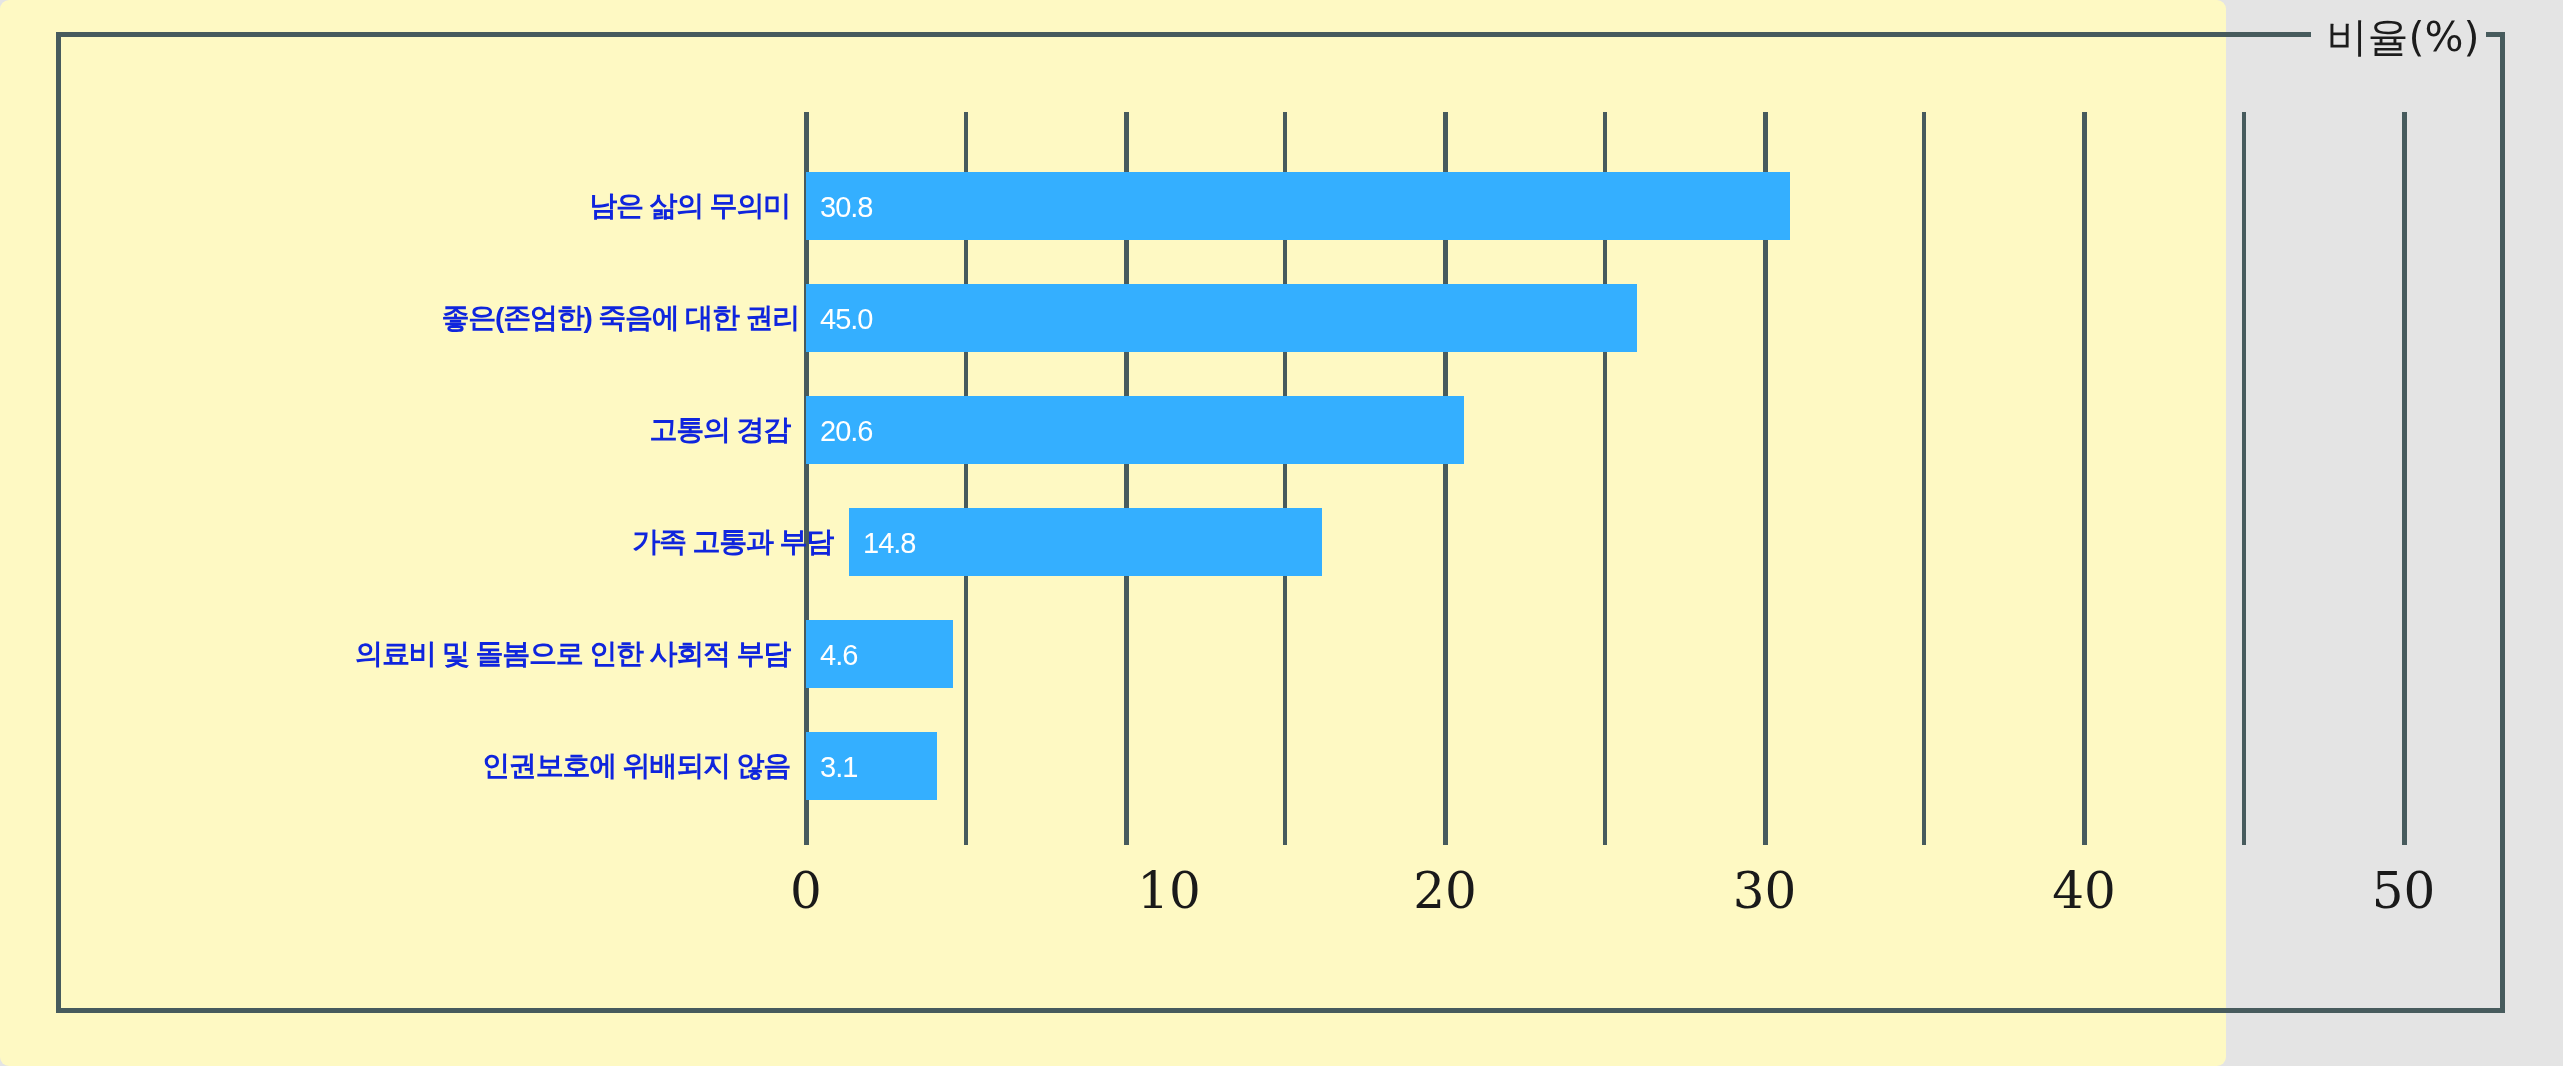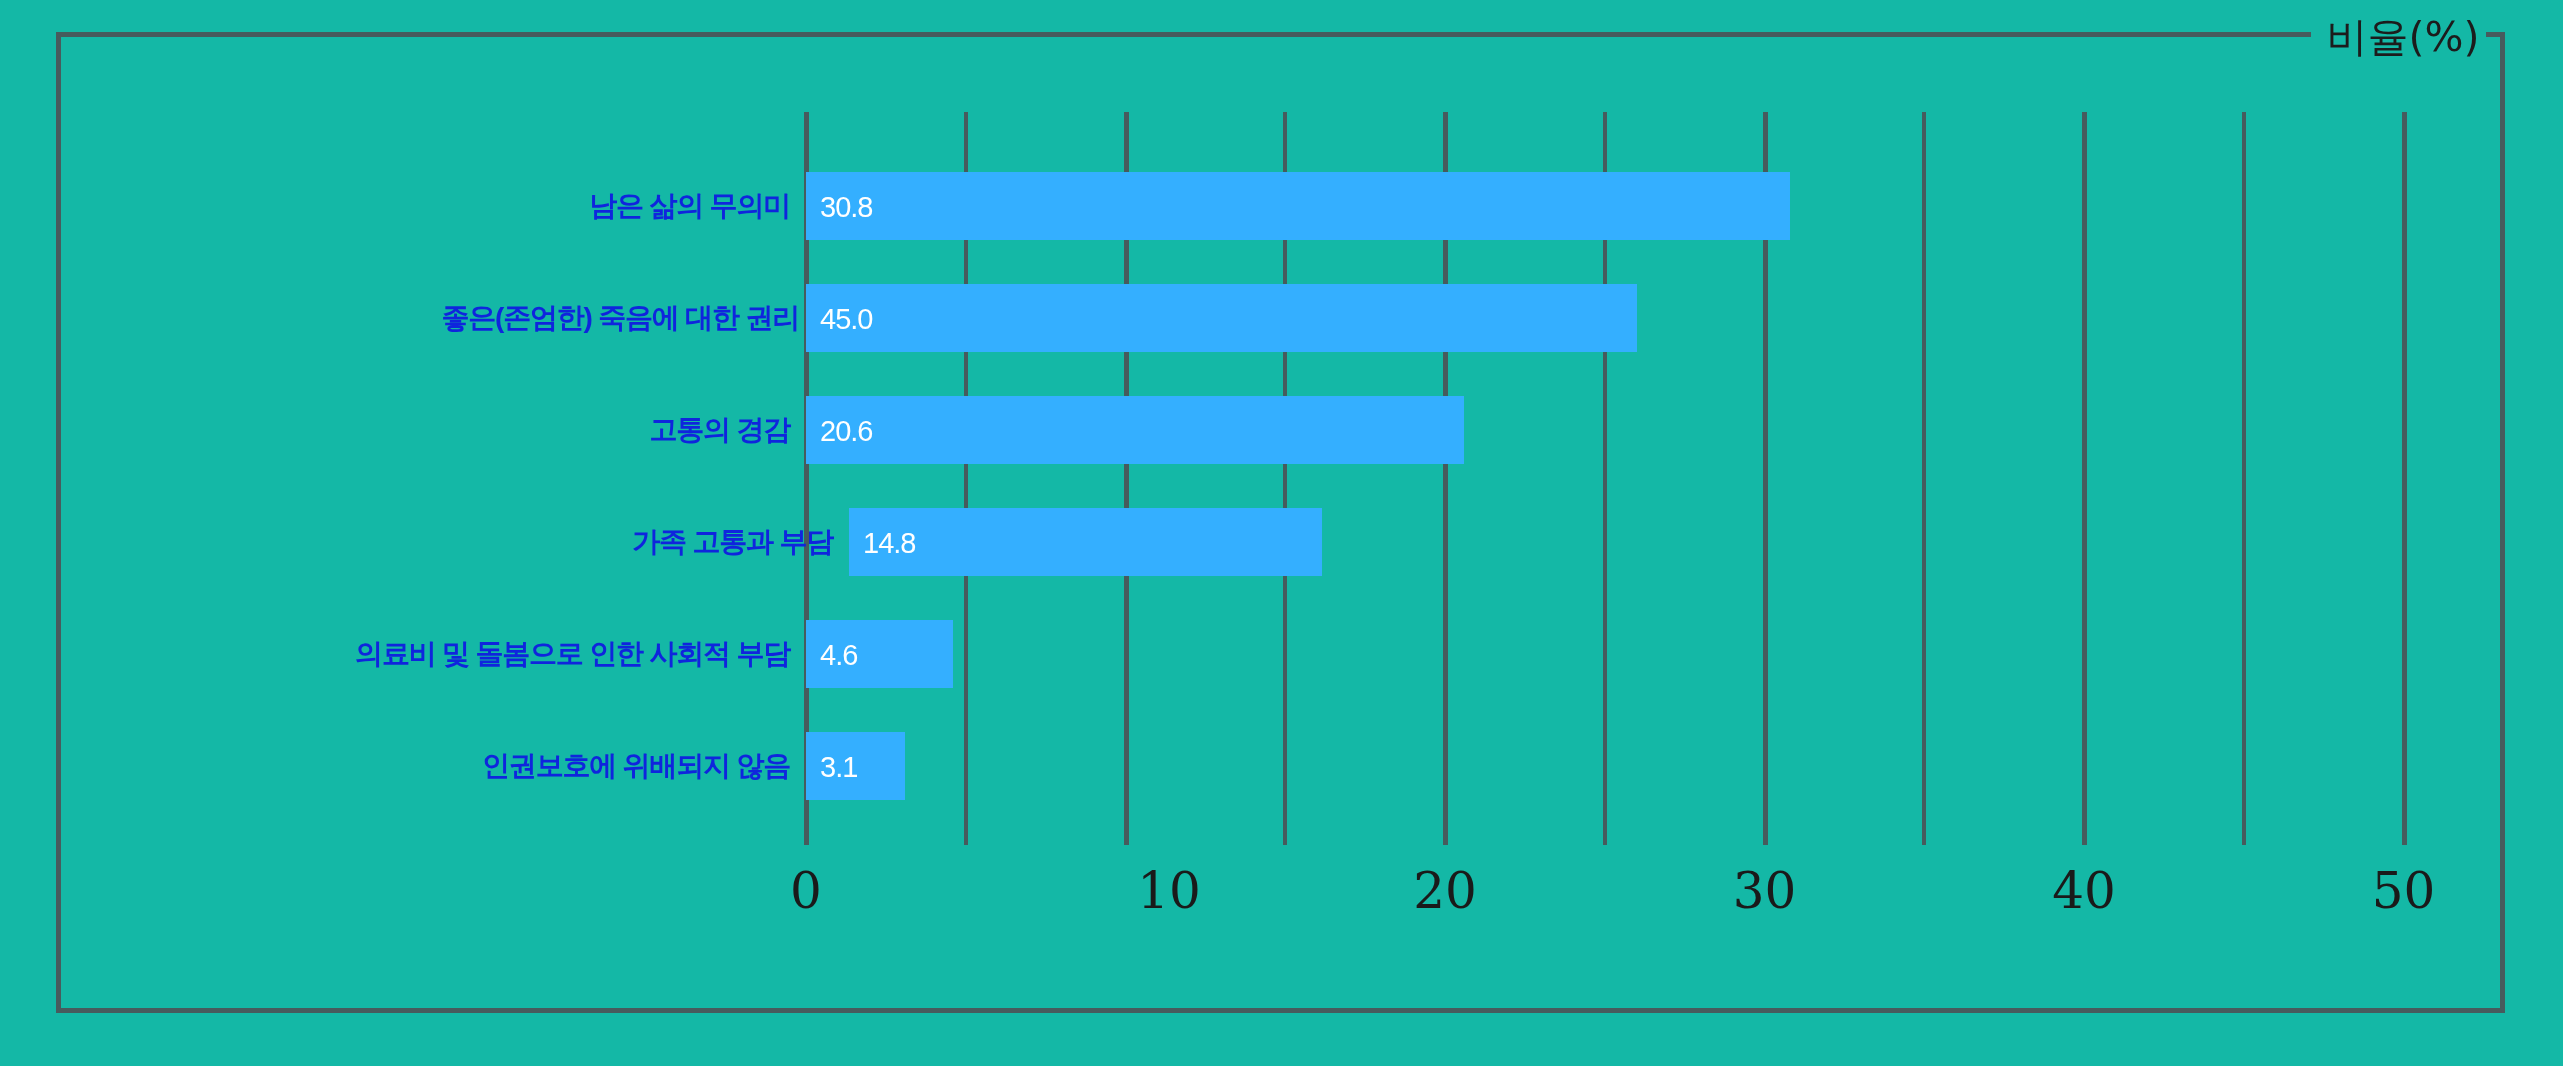--- a/index.html
+++ b/index.html
@@ -11,23 +11,24 @@
   body {
     width: 2563px;
     height: 1066px;
     overflow: hidden;
     font-family: "Liberation Sans", "DejaVu Sans", sans-serif;
   }
 
   
   #chart-root {
     position: relative;
-    width: 2563px;
+    width: 2226px;
     height: 1066px;
-    background: #14b8a6;
+    background: #fef9c3;
+    border-radius: 9px;
   }
 
   
   .frame-edge {
     position: absolute;
     background: #475b5d;
   }
   #frame-left   { left: 56px;  top: 32px;   width: 5px;    height: 981px; }
   #frame-right  { left: 2500px;top: 32px;   width: 5px;    height: 981px; }
   #frame-bottom { left: 56px;  top: 1008px; width: 2449px; height: 5px;  }
@@ -174,21 +175,21 @@
         </div>
       </div>
       <div class="bar-row" style="top: 620px;">
         <div class="bar-label">의료비 및 돌봄으로 인한 사회적 부담</div>
         <div class="bar-rect" style="width: 146.97px; background: rgb(52, 175, 255); text-align: right;">
           <div class="bar-value">4.6</div>
         </div>
       </div>
       <div class="bar-row" style="top: 732px;">
         <div class="bar-label">인권보호에 위배되지 않음</div>
-        <div class="bar-rect" style="width: 99.045px; background: rgb(52, 175, 255);">
+        <div class="bar-rect" style="width: 99.045px; background: rgb(52, 175, 255); padding-left: 32px;">
           <div class="bar-value">3.1</div>
         </div>
       </div>
       <div class="tick-label" style="left: 736px;">0</div>
       <div class="tick-label" style="left: 1099px;">10</div>
       <div class="tick-label" style="left: 1375px;">20</div>
       <div class="tick-label" style="left: 1694.5px;">30</div>
       <div class="tick-label" style="left: 2014px;">40</div>
       <div class="tick-label" style="left: 2333.5px;">50</div>
     </div>

